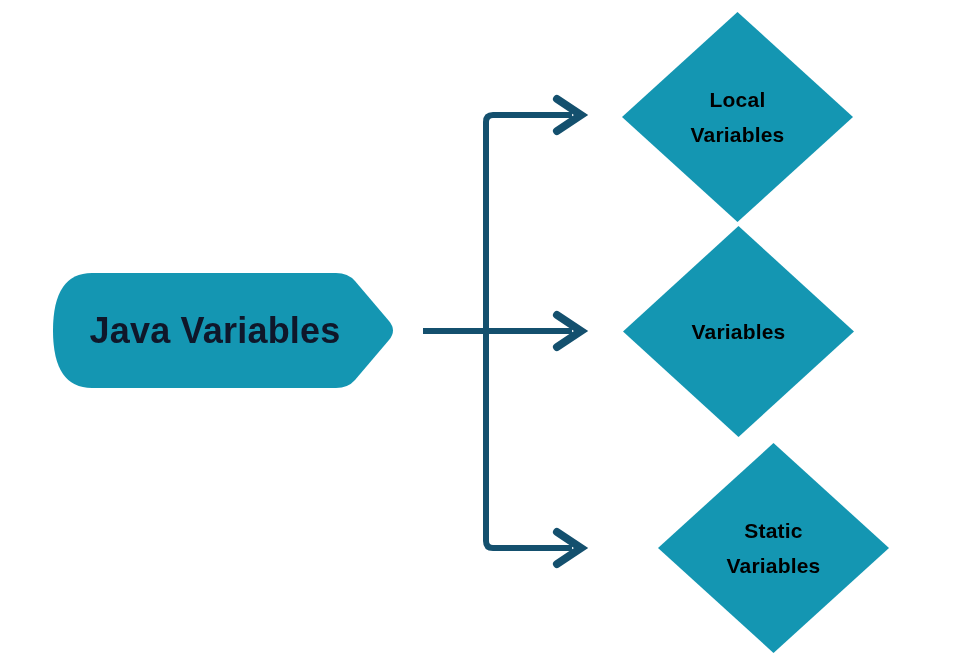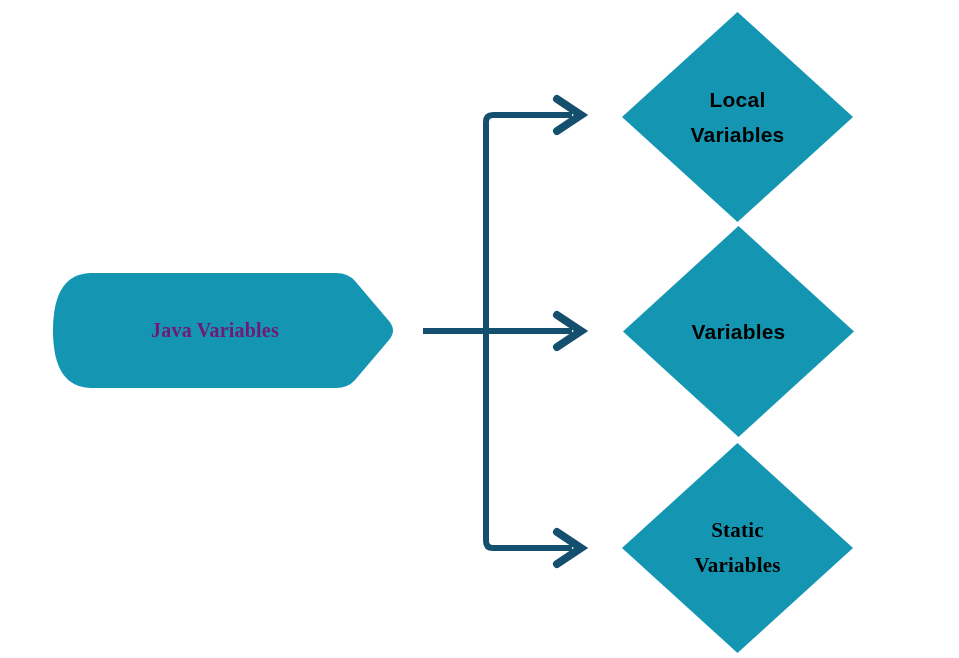--- a/index.html
+++ b/index.html
@@ -24,41 +24,40 @@
   }
   .root-label {
     position: absolute;
     left: 53px;
     top: 273px;
     width: 324px;
     height: 115px;
     display: flex;
     align-items: center;
     justify-content: center;
-    font-size: 20px;
+    font-size: 36px;
     font-weight: 700;
-    color: #701a75;
+    color: #0f172a;
     letter-spacing: 0.2px;
     z-index: 2;
-    font-family: Liberation Serif, serif;
   }
   .diamond {
     position: absolute;
     width: 231px;
     height: 210px;
     clip-path: polygon(50% 0%, 100% 50%, 50% 100%, 0% 50%);
     background: #1496b2;
     display: flex;
     align-items: center;
     justify-content: center;
     z-index: 2;
   }
   .diamond-1 { left: 622px; top: 12px; }
   .diamond-2 { left: 623px; top: 226px; height: 211px; }
-  .diamond-3 { left: 622px; top: 443px; font-family: Liberation Serif, serif; }
+  .diamond-3 { left: 658px; top: 443px; }
   .diamond-label {
     display: flex;
     flex-direction: column;
     align-items: center;
     justify-content: center;
     text-align: center;
     color: #000000;
     font-size: 21px;
     font-weight: 700;
     line-height: 35px;

